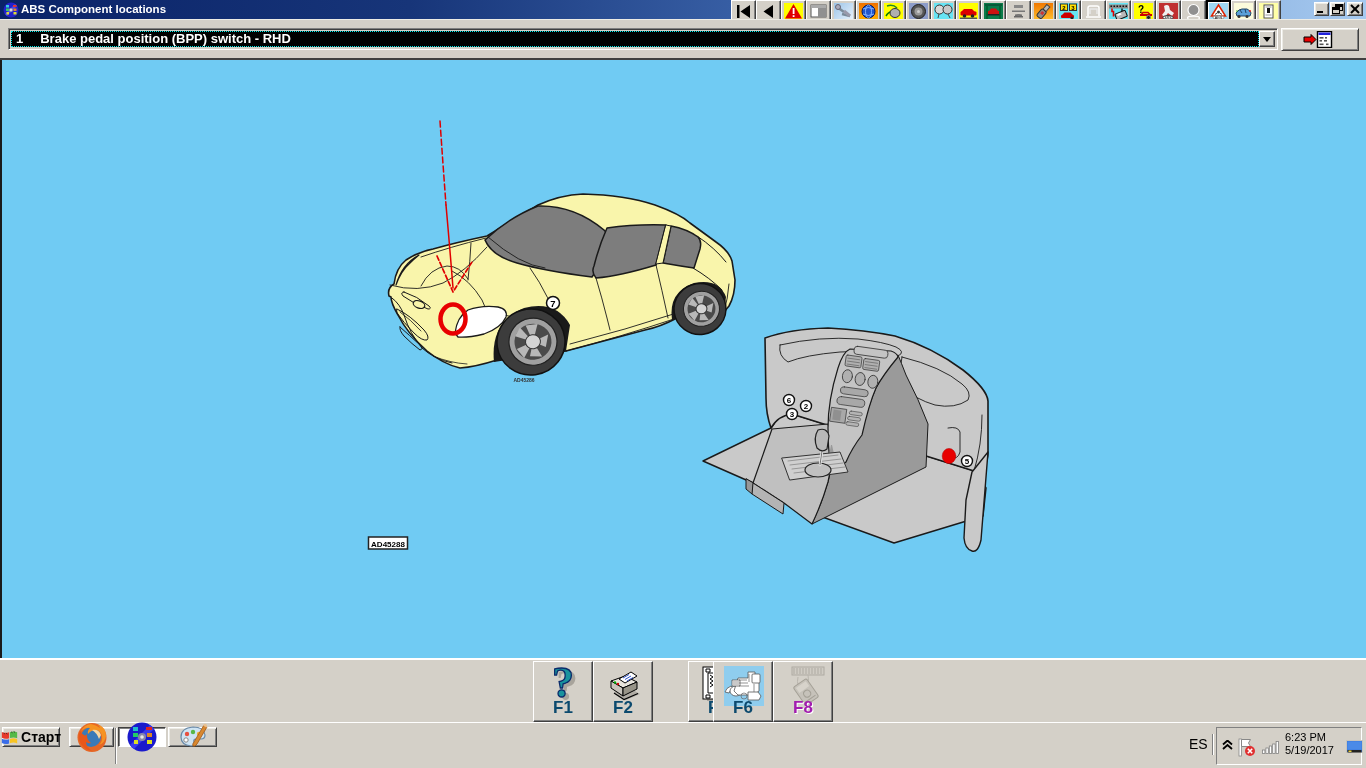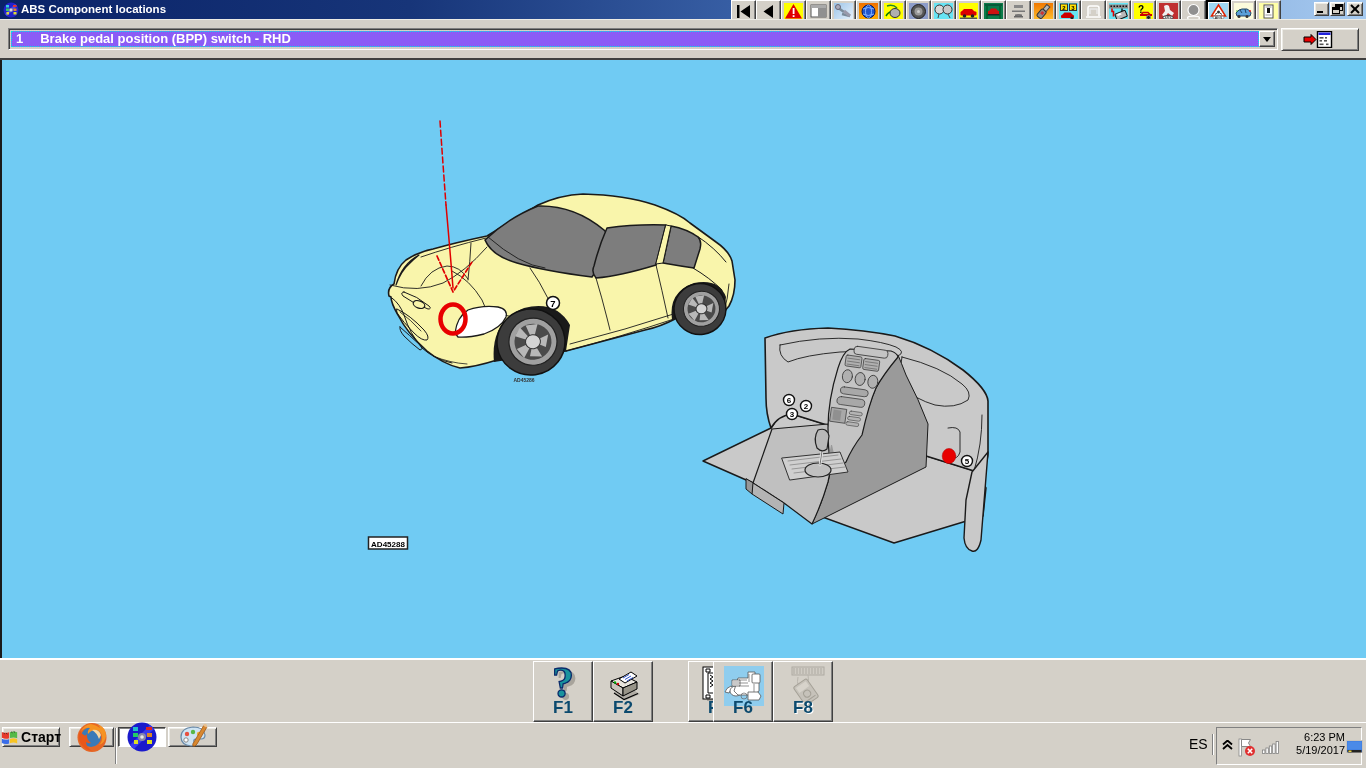--- a/index.html
+++ b/index.html
@@ -15,21 +15,21 @@
   display:flex; align-items:center; justify-content:center; }
 
 .tbtn { top:0; width:25px; height:23px; background:#d4d0c8;
   border:1px solid; border-color:#fff #404040 #404040 #fff; box-shadow:inset -1px -1px 0 #808080; }
 .tico { position:absolute; left:2px; top:2px; width:19px; height:17px; overflow:hidden; }
 
 #comborow { left:0; top:19px; width:1366px; height:39px; background:#d4d0c8;
   border-top:1px solid #ecebe5; }
 #combo { left:8px; top:28px; width:1270px; height:22px; background:#d4d0c8;
   border:1px solid; border-color:#808080 #fff #fff #808080; box-shadow:inset 1px 1px 0 #404040; }
-#combo-field { position:absolute; left:2px; top:2px; right:18px; bottom:2px; background:#8b5cf6;
+#combo-field { position:absolute; left:2px; top:2px; right:18px; bottom:2px; background:#000000;
   outline:1px dotted #00e8e8; outline-offset:-1px;
   color:#fff; font-weight:bold; font-size:13px; line-height:16px; white-space:nowrap; }
 #combo-arrow { position:absolute; right:2px; top:2px; width:16px; height:16px; background:#d4d0c8;
   border:1px solid; border-color:#fff #404040 #404040 #fff; box-shadow:inset -1px -1px 0 #808080;
   display:flex; align-items:center; justify-content:center; }
 #sidebtn { left:1281px; top:28px; width:78px; height:23px; background:#d4d0c8;
   border:1px solid; border-color:#fff #404040 #404040 #fff; box-shadow:inset 1px 1px 0 #ecebe5, inset -1px -1px 0 #808080;
   display:flex; align-items:center; justify-content:center; }
 #sep1 { left:0; top:58px; width:1366px; height:2px; background:#404040; }
 
@@ -534,21 +534,21 @@
         </g>
       <path d="M24,10 q2,6 -2,10 M14,12 q-1,5 0,8" stroke="#b4b0a8" fill="none"></path>
       <g transform="rotate(-35 22 27)">
         <rect x="14" y="16" width="16" height="22" rx="2" fill="#c4c0b8" stroke="#9c988e"></rect>
         <rect x="16" y="18" width="12" height="6" fill="#d8d4cc"></rect>
         <circle cx="22" cy="29" r="3.5" fill="none" stroke="#9c988e"></circle>
         <path d="M16,35 h12" stroke="#9c988e"></path>
       </g>
     </g>
   </svg>
-  <div class="flabel" style="color:#0c4a6e;text-shadow:1px 1px 0 #fff;">F8</div>
+  <div class="flabel" style="color:#a21caf;text-shadow:1px 1px 0 #fff;">F8</div>
 </div>
 <div class="abs" id="taskbar"></div>
 
 <div class="abs taskbtn" style="left:2px;width:58px;">
   <svg width="17" height="16" viewBox="0 0 20 18" style="margin-right:3px;flex-shrink:0;">
     <path d="M1,3 Q5,5 9.5,3.5 L9.5,10.5 Q5,12 1,10 Z" fill="#e8392b"></path>
     <path d="M10.5,3.3 Q15,1.5 19,3.5 L19,10.5 Q15,8.8 10.5,10.3 Z" fill="#54b948"></path>
     <path d="M1,11 Q5,13 9.5,11.5 L9.5,16.5 Q5,18 1,16 Z" fill="#3b6de8"></path>
     <path d="M10.5,11.3 Q15,9.8 19,11.5 L19,16.5 Q15,14.8 10.5,16.3 Z" fill="#f8c423"></path>
     <path d="M3,4.2 l1.5,1.2 M6,4.6 l1.5,1 M12,3 l1.5,1 M15,2.6 l1.5,1" stroke="#222" stroke-width="0.9"></path>
@@ -610,19 +610,19 @@
 </svg>
 <svg class="abs" style="left:1262px;top:741px;" width="18" height="13" viewBox="0 0 18 13">
   <g fill="#fff" stroke="#808080" stroke-width="0.8">
     <rect x="0.5" y="9" width="2.4" height="3.5"></rect>
     <rect x="3.9" y="7" width="2.4" height="5.5"></rect>
     <rect x="7.3" y="5" width="2.4" height="7.5"></rect>
     <rect x="10.7" y="3" width="2.4" height="9.5"></rect>
     <rect x="14.1" y="0.5" width="2.4" height="12"></rect>
   </g>
 </svg>
-<div class="abs" style="left:1285px;top:731px;width:60px;height:26px;font-size:11px;color:#000;text-align:right;line-height:13px;">6:23 PM<br>5/19/2017</div>
+<div class="abs" style="left:1285px;top:731px;width:60px;height:26px;font-size:11px;color:#000;text-align:left;line-height:13px;">6:23 PM<br>5/19/2017</div>
 <svg class="abs" style="left:1346px;top:740px;" width="17" height="15" viewBox="0 0 17 15">
   <rect x="0.5" y="0.5" width="16" height="12" fill="#3a7ae0" stroke="#c8c4bc"></rect>
   <rect x="1.5" y="1.5" width="14" height="8" fill="#4a8ae8"></rect>
   <rect x="1.5" y="10" width="14" height="2.5" fill="#222"></rect>
   <rect x="2.5" y="10.5" width="3" height="1.5" fill="#e8d040"></rect>
 </svg>
 
 </body></html>

